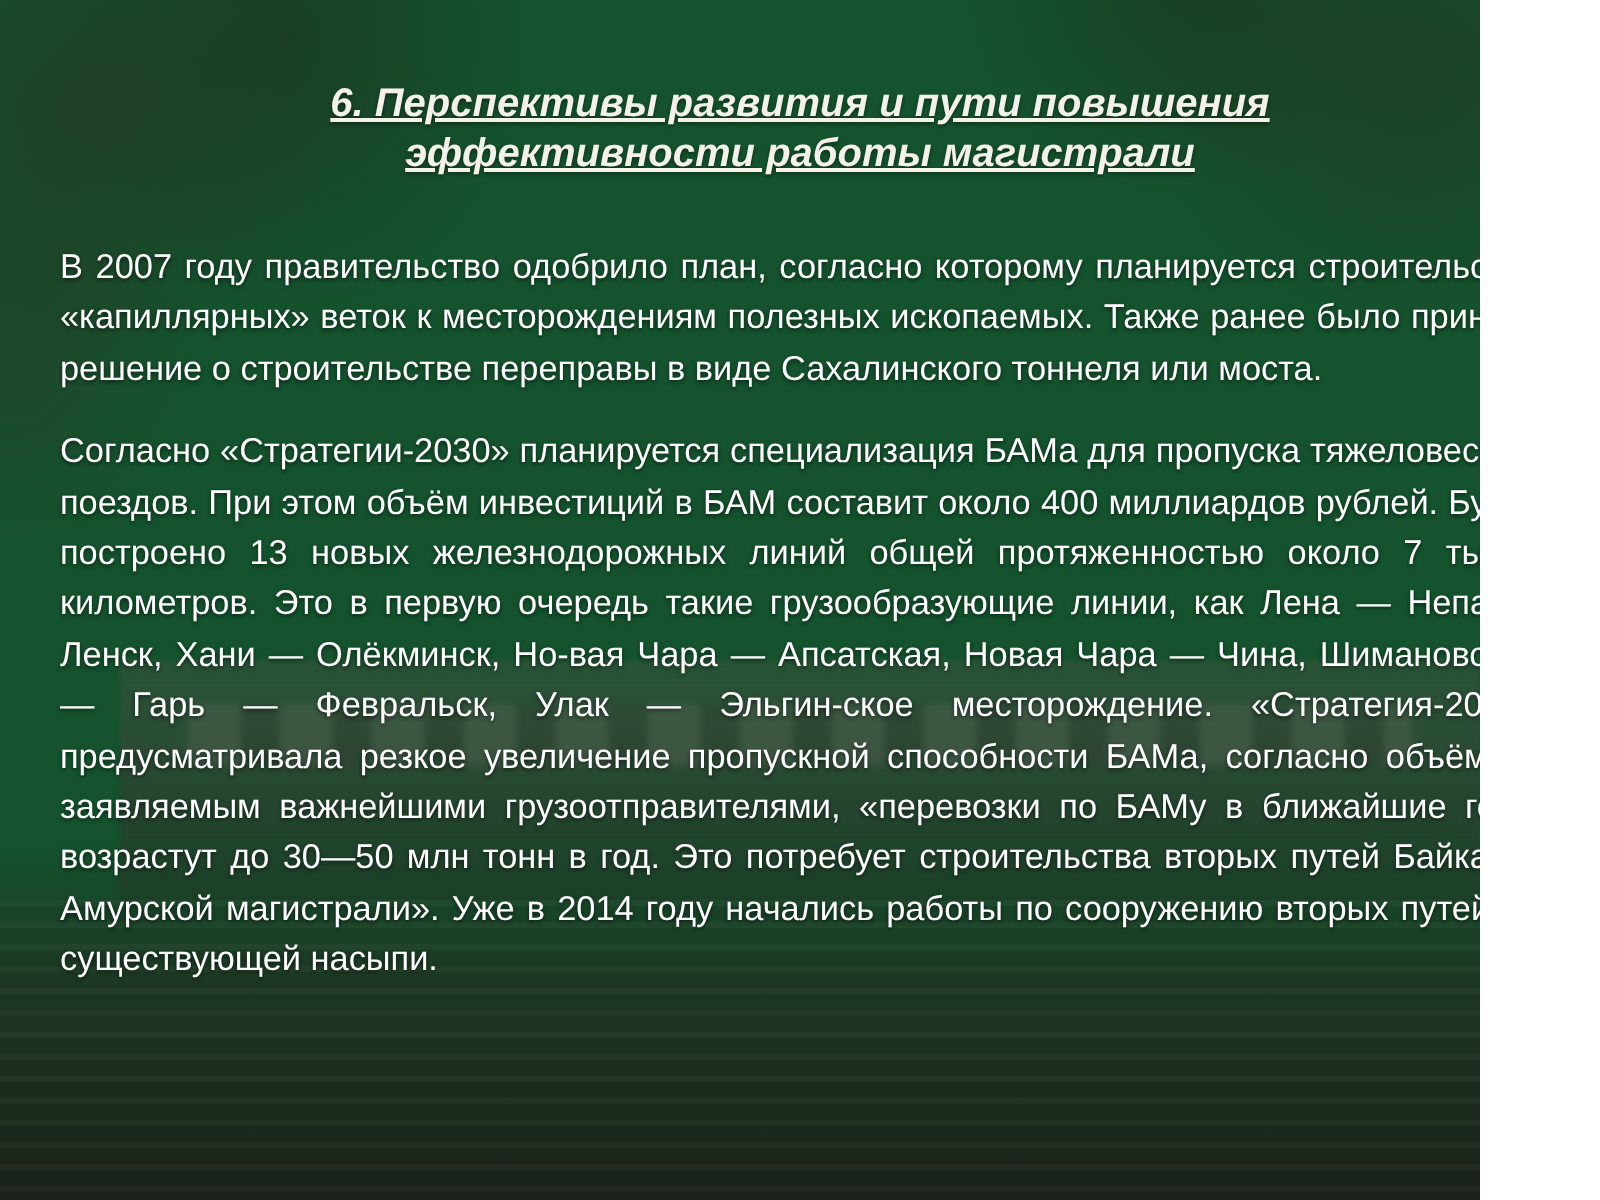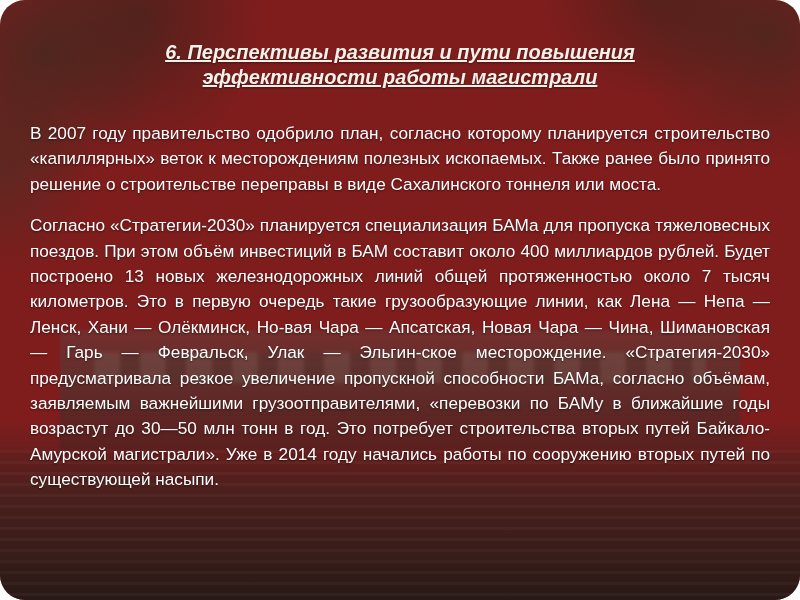--- a/index.html
+++ b/index.html
@@ -7,25 +7,24 @@
     padding: 0;
   }
   body {
     width: 800px;
     height: 600px;
     overflow: hidden;
     font-family: "Liberation Sans", sans-serif;
   }
   .slide {
     position: relative;
-    width: 800px;
+    width: 740px;
     height: 600px;
     overflow: hidden;
-    background: #7f1d1d;
-    border-radius: 25px;
+    background: #14532d;
   }
   
   .bg {
     position: absolute;
     inset: 0;
     background:
       
       radial-gradient(ellipse 110% 80% at 50% 45%, rgba(255,255,255,0.10) 0%, rgba(0,0,0,0.00) 55%, rgba(0,0,0,0.35) 100%),
       
       linear-gradient(to bottom,

